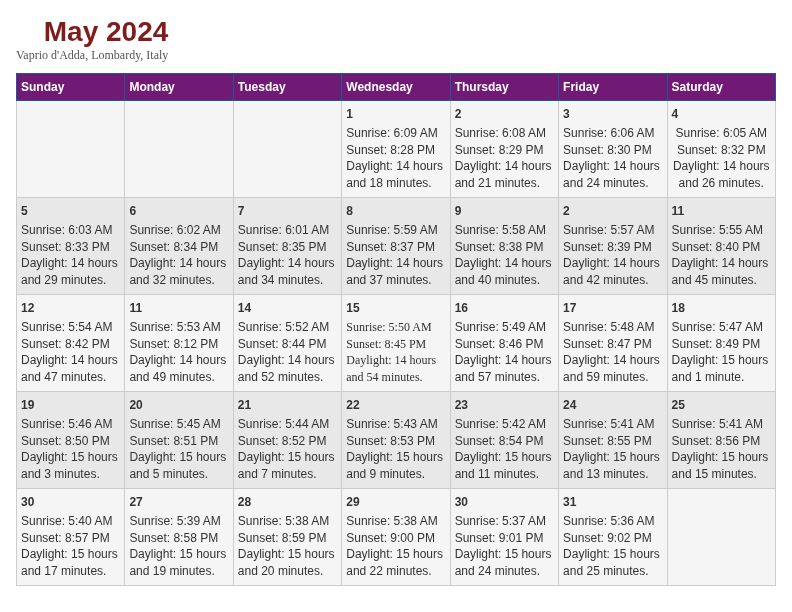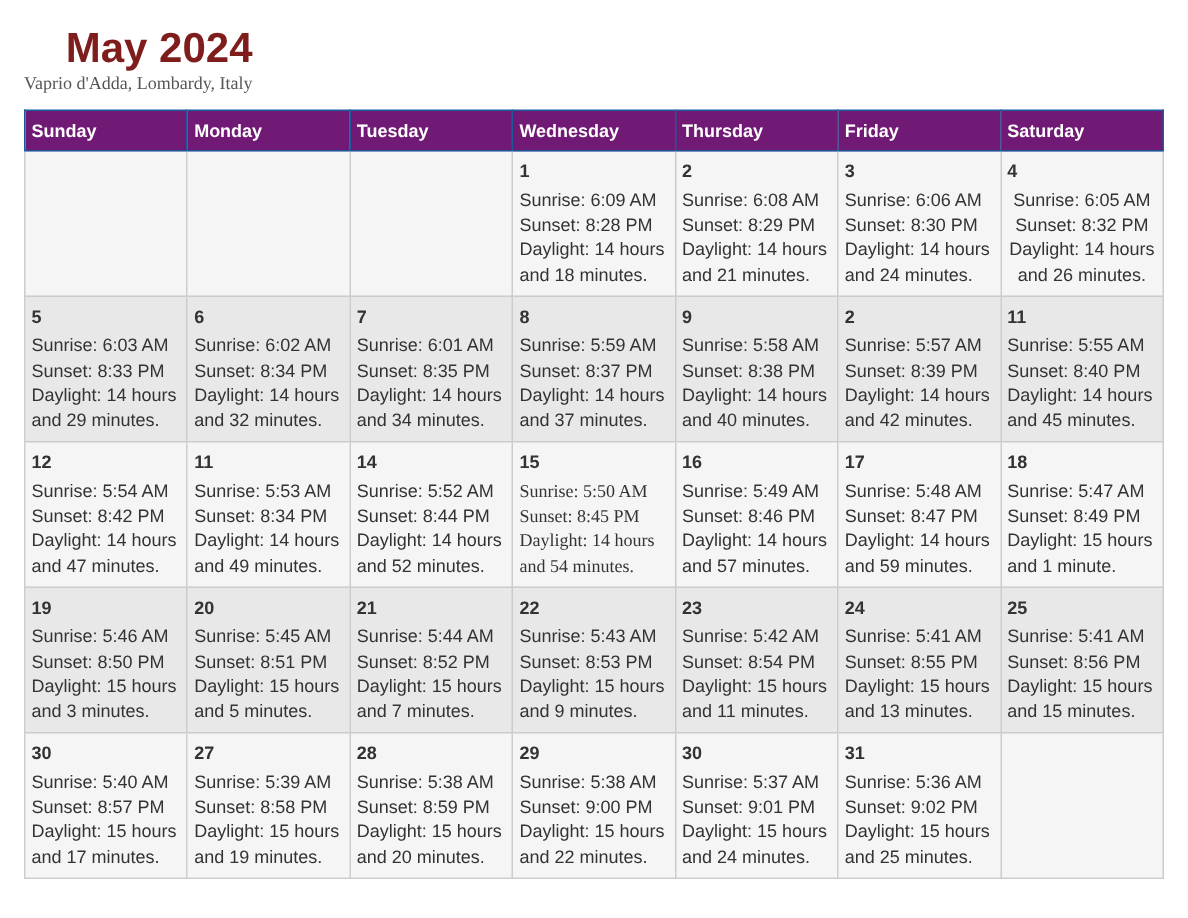--- a/index.html
+++ b/index.html
@@ -207,21 +207,21 @@
         <td>
           <span class="day-num">12</span>
           <div class="day-info" style="white-space: pre-line;">Sunrise: 5:54 AM
 Sunset: 8:42 PM
 Daylight: 14 hours
 and 47 minutes.</div>
         </td>
         <td>
           <span class="day-num">11</span>
           <div class="day-info" style="white-space: pre-line;">Sunrise: 5:53 AM
-Sunset: 8:34 PM
+Sunset: 8:12 PM
 Daylight: 14 hours
 and 49 minutes.</div>
         </td>
         <td>
           <span class="day-num">14</span>
           <div class="day-info" style="white-space: pre-line;">Sunrise: 5:52 AM
 Sunset: 8:44 PM
 Daylight: 14 hours
 and 52 minutes.</div>
         </td>

